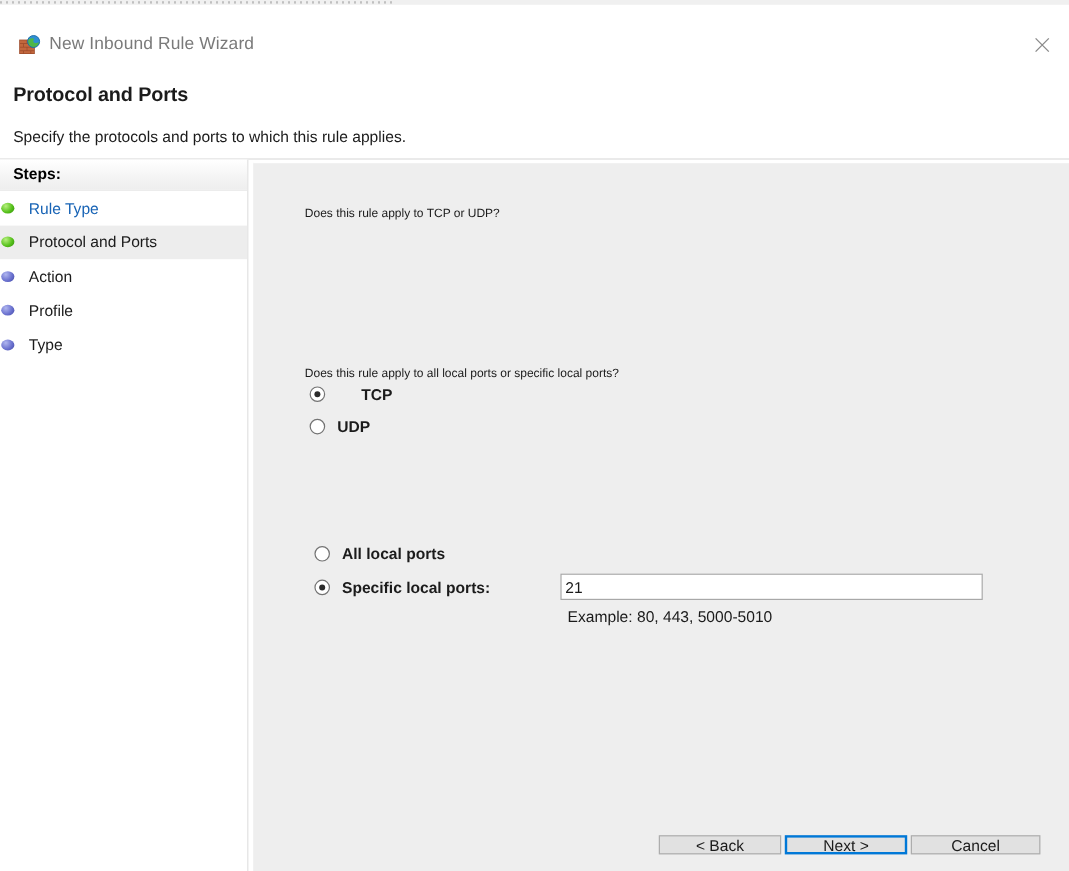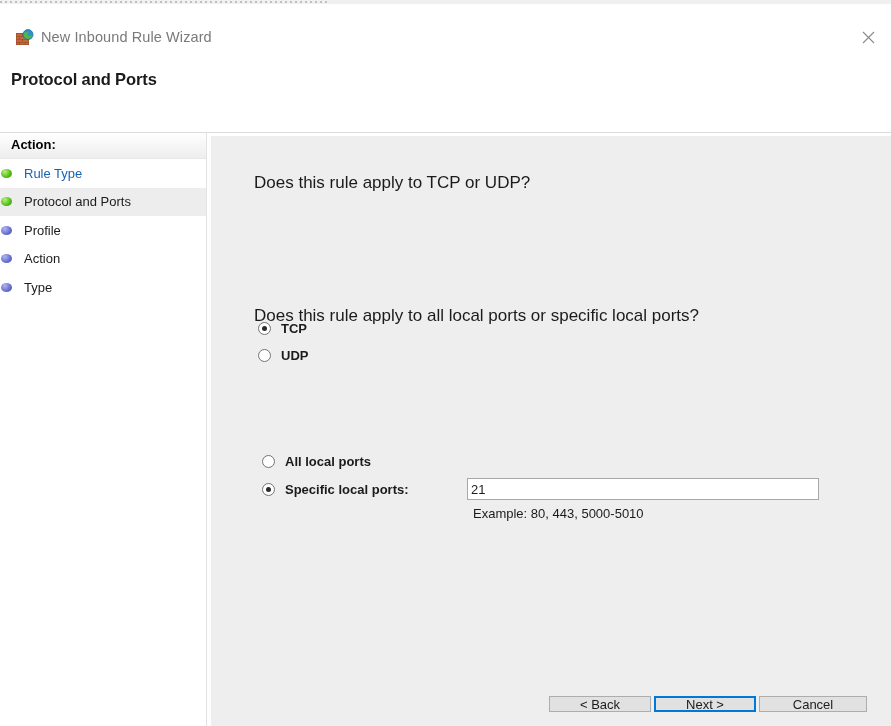--- a/index.html
+++ b/index.html
@@ -191,21 +191,21 @@
     left: 211px; top: 2px;
     width: 680px;
     height: 604px;
     background: #eeeeee;
     border-top: 1px solid #ffffff;
     box-sizing: border-box;
   }
 
   .question {
     position: absolute;
-    font-size: 17px;
+    font-size: 10px;
     color: #1b1b1b;
   }
   .q1 { left: 43px; top: 37px; }
   .q2 { left: 43px; top: 170px; text-align: center; }
 
   .radio-row {
     position: absolute;
     display: flex;
     align-items: center;
   }
@@ -229,21 +229,21 @@
     border-radius: 50%;
     background: #2b2b2b;
   }
   .radio-label {
     font-size: 13px;
     font-weight: bold;
     color: #1b1b1b;
     white-space: nowrap;
   }
 
-  .r-tcp  { left: 47px; top: 185px; }
+  .r-tcp  { left: 47px; top: 185px; gap: 20px; }
   .r-udp  { left: 47px; top: 212px; }
   .r-all  { left: 51px; top: 318px; }
   .r-spec { left: 51px; top: 346px; }
 
   .ports-input {
     position: absolute;
     left: 256px; top: 342px;
     width: 352px;
     height: 22px;
     background: #ffffff;
@@ -324,47 +324,48 @@
     <span class="title-text">New Inbound Rule Wizard</span>
     <div class="close-btn">
       <svg width="13" height="13" viewBox="0 0 13 13">
         <path d="M1 1 L12 12 M12 1 L1 12" stroke="#8a8a8a" stroke-width="1.1" fill="none"></path>
       </svg>
     </div>
   </div>
 
   <div class="header-band">
     <div class="header-title">Protocol and Ports</div>
+    <div class="header-subtitle">Specify the protocols and ports to which this rule applies.</div>
   </div>
 
   <div class="body-split">
 
     <div class="sidebar">
       <div class="steps-header">
-        <span>Action:</span>
+        <span>Steps:</span>
       </div>
 
       <div class="step-row">
         <span class="step-bullet done"></span>
         <span class="step-label link">Rule Type</span>
       </div>
 
       <div class="step-row current">
         <span class="step-bullet done"></span>
         <span class="step-label">Protocol and Ports</span>
       </div>
 
       <div class="step-row">
         <span class="step-bullet pending"></span>
-        <span class="step-label">Profile</span>
+        <span class="step-label">Action</span>
       </div>
 
       <div class="step-row">
         <span class="step-bullet pending"></span>
-        <span class="step-label">Action</span>
+        <span class="step-label">Profile</span>
       </div>
 
       <div class="step-row">
         <span class="step-bullet pending"></span>
         <span class="step-label">Type</span>
       </div>
     </div>
 
     <div class="content">
 

